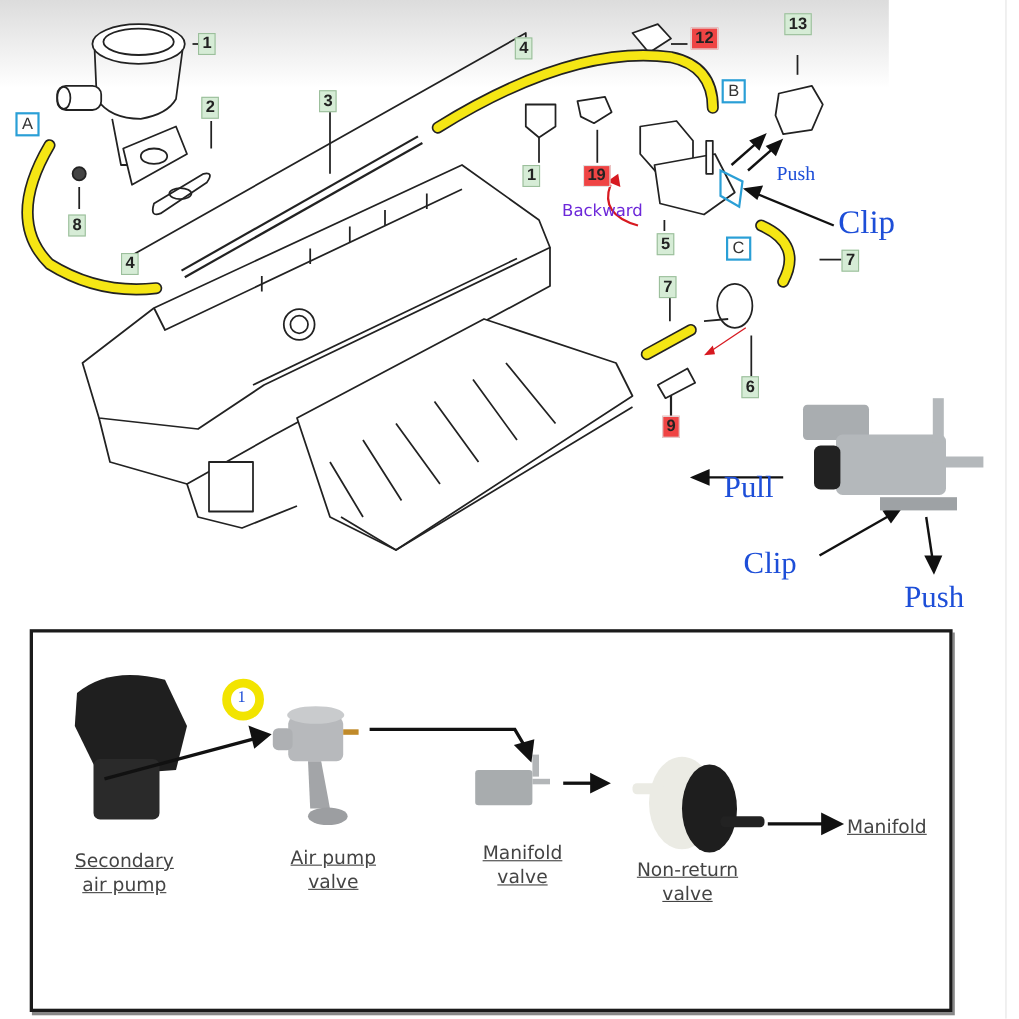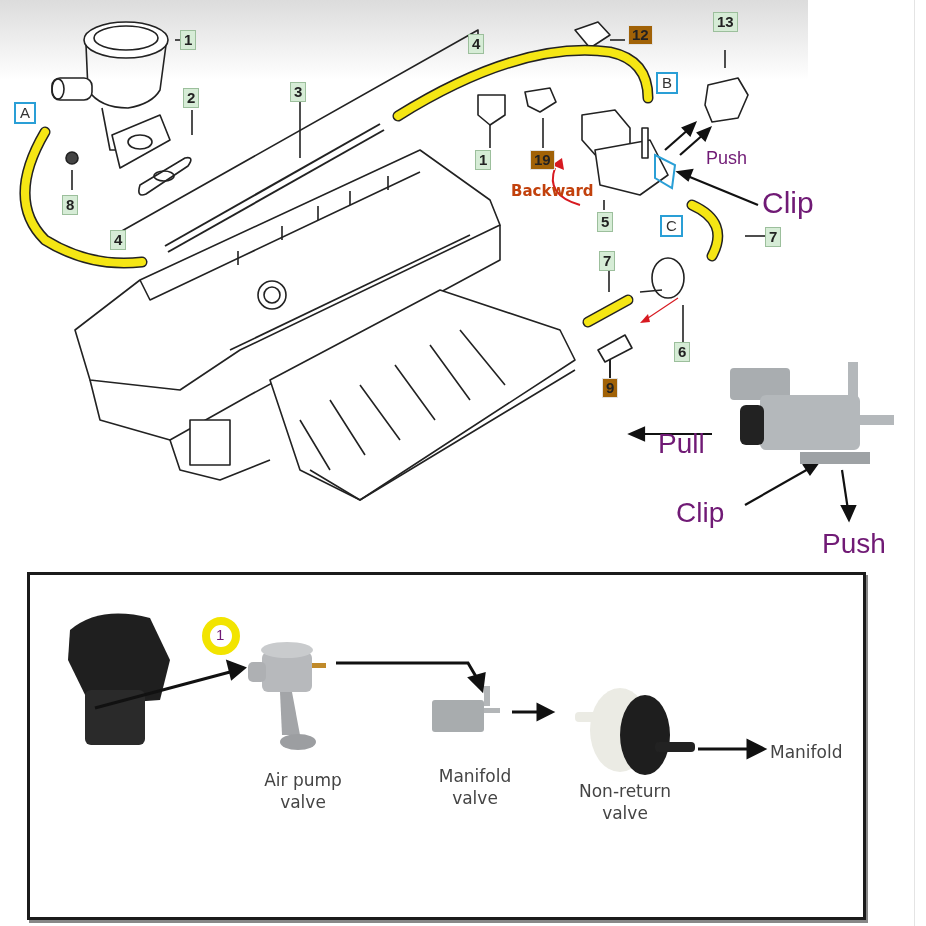--- a/index.html
+++ b/index.html
@@ -2,27 +2,27 @@
 <html><head>
 <meta charset="utf-8">
 <style>
   html,body{margin:0;padding:0;background:#fff;}
   body{width:926px;height:926px;position:relative;overflow:hidden;font-family:"DejaVu Sans",sans-serif;}
   #stage{position:absolute;left:0;top:0;width:926px;height:926px;}
   .bg-grad{position:absolute;left:0;top:0;width:808px;height:80px;background:linear-gradient(#dcdcdc,#fff);}
   .right-edge{position:absolute;left:914px;top:0;width:1px;height:926px;background:#e4e4e4;}
   .num{position:absolute;font-family:"Liberation Sans",sans-serif;font-weight:bold;font-size:15px;color:#222;
        background:#d6ecd6;border:1px solid #9cbf9c;padding:0 3px;line-height:18px;}
-  .num.grey{background:#a16207;border-color:#e2e2e2;}
+  .num.grey{background:#ef4444;border-color:#e2e2e2;}
   .letter{position:absolute;font-family:"Liberation Sans",sans-serif;font-size:15px;color:#333;
        border:2px solid #2a9fd6;padding:0 4px;line-height:18px;background:#fff;}
-  .ann{position:absolute;font-family:Liberation Sans, sans-serif;color:#701a75;}
-  .red{position:absolute;font-family:"DejaVu Sans",sans-serif;font-weight:bold;color:#c2410c;font-size:15px;}
+  .ann{position:absolute;font-family:Liberation Serif, serif;color:#1d4ed8;}
+  .red{position:absolute;font-family:"DejaVu Sans",sans-serif;font-weight:normal;color:#6d28d9;font-size:15px;}
   .flowbox{position:absolute;left:27px;top:572px;width:833px;height:342px;border:3px solid #1b1b1b;box-shadow:2px 3px 0 #888;background:#fff;}
-  .flabel{position:absolute;font-family:"DejaVu Sans",sans-serif;font-size:17px;color:#444;text-align:center;line-height:22px;}
+  .flabel{position:absolute;font-family:"DejaVu Sans",sans-serif;font-size:17px;color:#444;text-align:center;line-height:22px;text-decoration:underline;}
   svg{position:absolute;left:0;top:0;}
 </style>
 </head>
 <body>
 
 <div id="stage">
   <div class="bg-grad"></div>
   <div class="right-edge"></div>
 
   <svg width="926" height="926">
@@ -207,20 +207,24 @@
       <path d="M336 663 L468 663 L478 680" fill="none"></path>
         <path d="M482 690 L470 678 L484 674Z"></path>
       <path d="M512 712 L540 712"></path>
         <path d="M552 712 L538 705 L538 719Z"></path>
       <path d="M698 749 L750 749"></path>
         <path d="M764 749 L748 741 L748 757Z"></path>
     </g>
   </svg>
   <span class="ann" style="left:216px;top:626px;font-size:15px">1</span>
 
+  <div class="flabel" style="left:58px;top:772px;width:110px">
+    <div>Secondary</div>
+    <div>air pump</div>
+  </div>
   <div class="flabel" style="left:248px;top:769px;width:110px">
     <div>Air pump</div>
     <div>valve</div>
   </div>
   <div class="flabel" style="left:420px;top:765px;width:110px">
     <div>Manifold</div>
     <div>valve</div>
   </div>
   <div class="flabel" style="left:565px;top:780px;width:120px">
     <div>Non-return</div>

